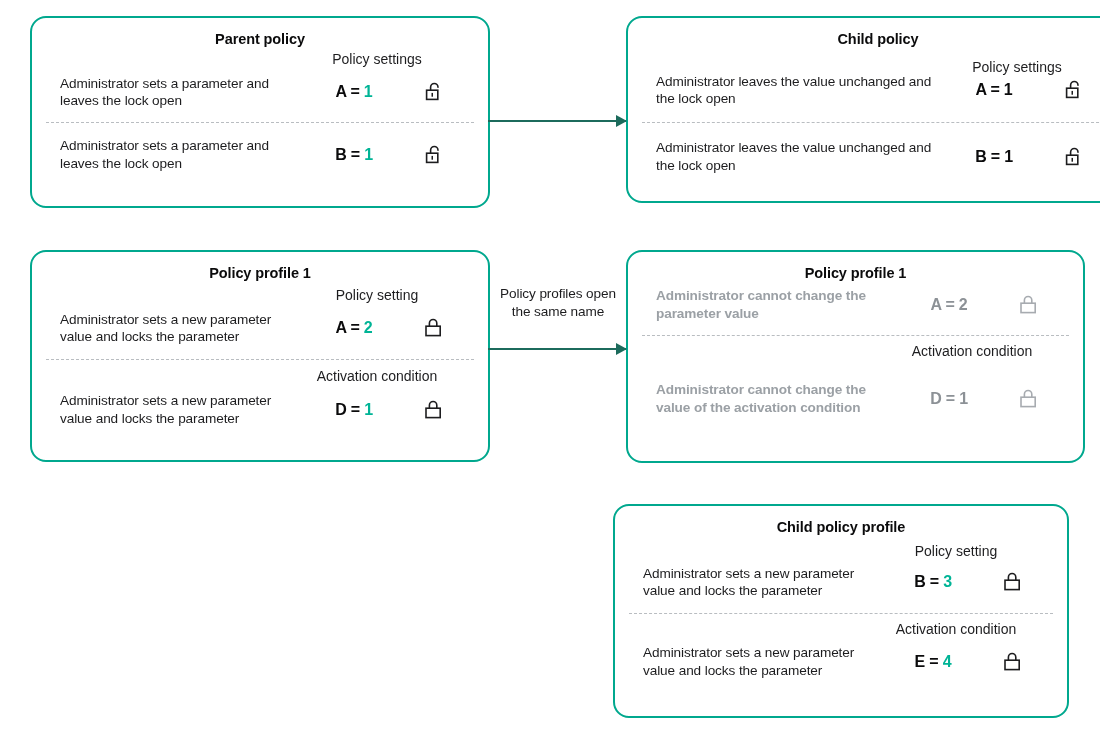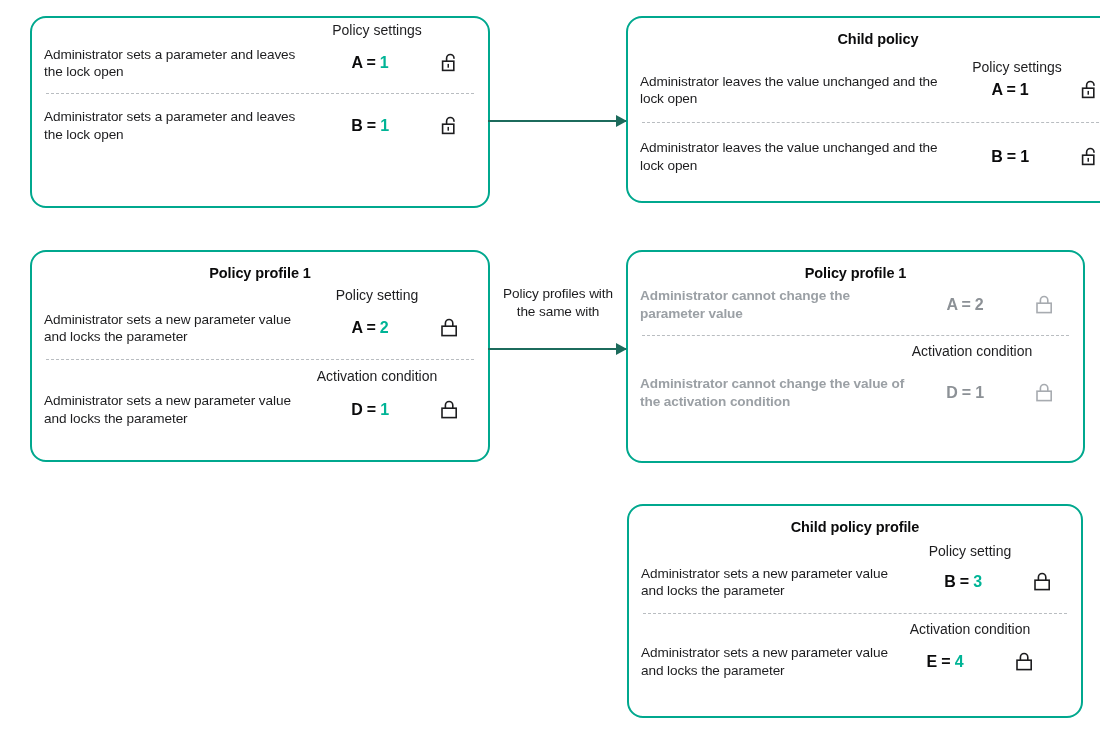--- a/index.html
+++ b/index.html
@@ -46,21 +46,22 @@
     text-align: center;
     width: 210px;
     margin-left: auto;
     margin-right: 2px;
     line-height: 1.25;
   }
 
   .row {
     display: flex;
     align-items: center;
-    padding: 0 12px;
+    padding: 0 28px;
+    justify-content: space-between;
   }
   .row .desc {
     flex: 1 1 auto;
     font-size: 13.6px;
     line-height: 1.32;
     color: #1d1d1f;
     letter-spacing: -0.1px;
   }
   .row .val {
     flex: 0 0 108px;
@@ -115,30 +116,31 @@
     line-height: 1.3;
     color: #1d1d1f;
     letter-spacing: -0.1px;
   }
 
   
   #card-parent-policy   { left: 30px;  top: 16px;  width: 460px; height: 192px; }
   #card-child-policy    { left: 626px; top: 16px;  width: 504px; height: 187px; }
   #card-policy-profile  { left: 30px;  top: 250px; width: 460px; height: 212px; }
   #card-policy-profile-child { left: 626px; top: 250px; width: 459px; height: 213px; }
-  #card-child-policy-profile { left: 627px; top: 504px; width: 456px; height: 214px; }
+  #card-child-policy-profile { left: 613px; top: 504px; width: 456px; height: 214px; }
 
   #arrow-top      { left: 488px; top: 120px; width: 138px; }
   #arrow-profiles { left: 488px; top: 348px; width: 138px; }
   #arrow-profiles-label { left: 495px; top: 285px; width: 126px; }
 </style>
 </head>
 <body>
 
 <div class="card" id="card-parent-policy">
+  <div class="card-title">Parent policy</div>
 
   <div class="section" style="margin-top:4px;">
     <div class="col-head">Policy settings</div>
   </div>
   <div class="row" style="margin-top:6px;">
     <div class="desc">Administrator sets a parameter and leaves the lock open</div>
     <div class="val">
       <span>A =</span>
       <span class="num">1</span>
     </div>
@@ -263,21 +265,21 @@
         <rect x="2.0" y="9.2" width="14.2" height="9.4" stroke="#a7abb0" stroke-width="1.6" fill="none"></rect>
       </svg>
     </div>
   </div>
 
   <div class="divider" style="margin-top:12px;"></div>
 
   <div class="section" style="margin-top:7px;">
     <div class="col-head">Activation condition</div>
   </div>
-  <div class="row" style="margin-top:15px;">
+  <div class="row" style="margin-top:21px;">
     <div class="desc">Administrator cannot change the value of the activation condition</div>
     <div class="val">
       <span>D =</span>
       <span class="num">1</span>
     </div>
     <div class="lock">
       <svg width="20" height="22" viewBox="0 0 20 22" fill="none">
         <path d="M5.4 9.2V6.2a3.7 3.7 0 0 1 7.4 0v3" stroke="#a7abb0" stroke-width="1.6" fill="none" stroke-linecap="round"></path>
         <rect x="2.0" y="9.2" width="14.2" height="9.4" stroke="#a7abb0" stroke-width="1.6" fill="none"></rect>
       </svg>
@@ -320,14 +322,14 @@
       <svg width="20" height="22" viewBox="0 0 20 22" fill="none">
         <path d="M5.4 9.2V6.2a3.7 3.7 0 0 1 7.4 0v3" stroke="#1d1d1f" stroke-width="1.6" fill="none" stroke-linecap="round"></path>
         <rect x="2.0" y="9.2" width="14.2" height="9.4" stroke="#1d1d1f" stroke-width="1.6" fill="none"></rect>
       </svg>
     </div>
   </div>
 </div>
 
 <div class="arrow" id="arrow-top"></div>
 
-<div class="arrow-label" id="arrow-profiles-label">Policy profiles with the same with</div>
+<div class="arrow-label" id="arrow-profiles-label">Policy profiles open the same name</div>
 <div class="arrow" id="arrow-profiles"></div>
 
 </body></html>

